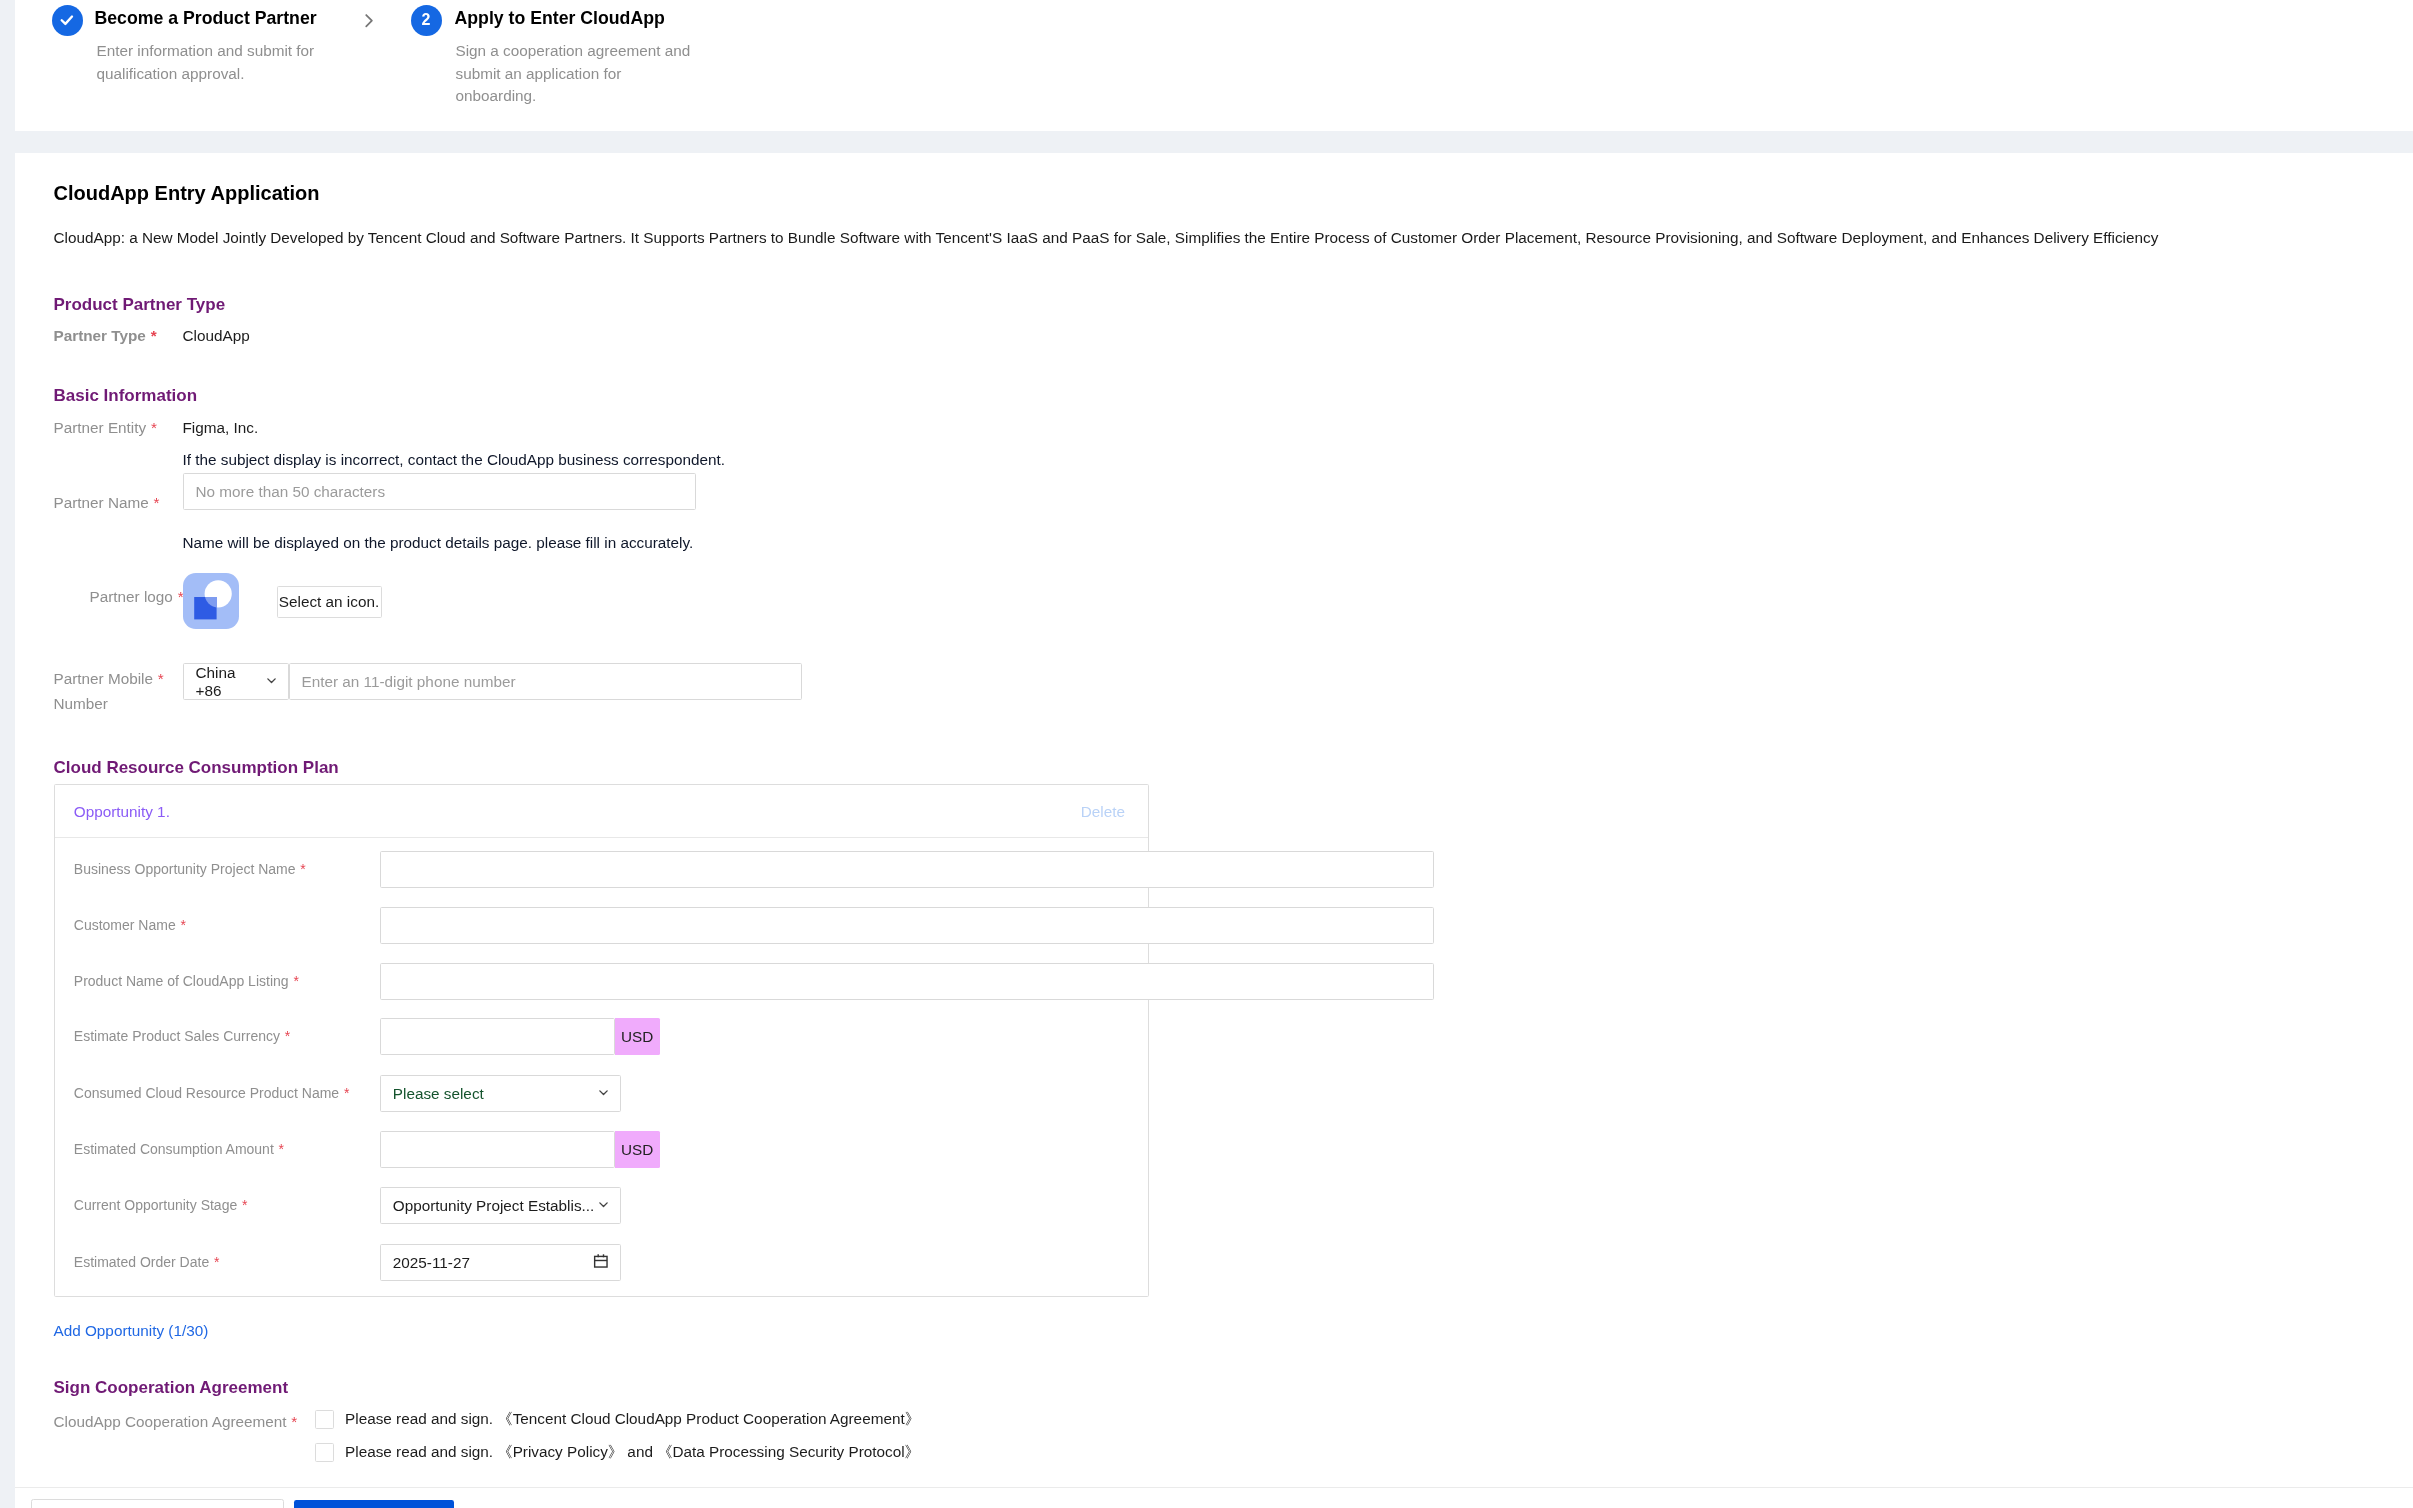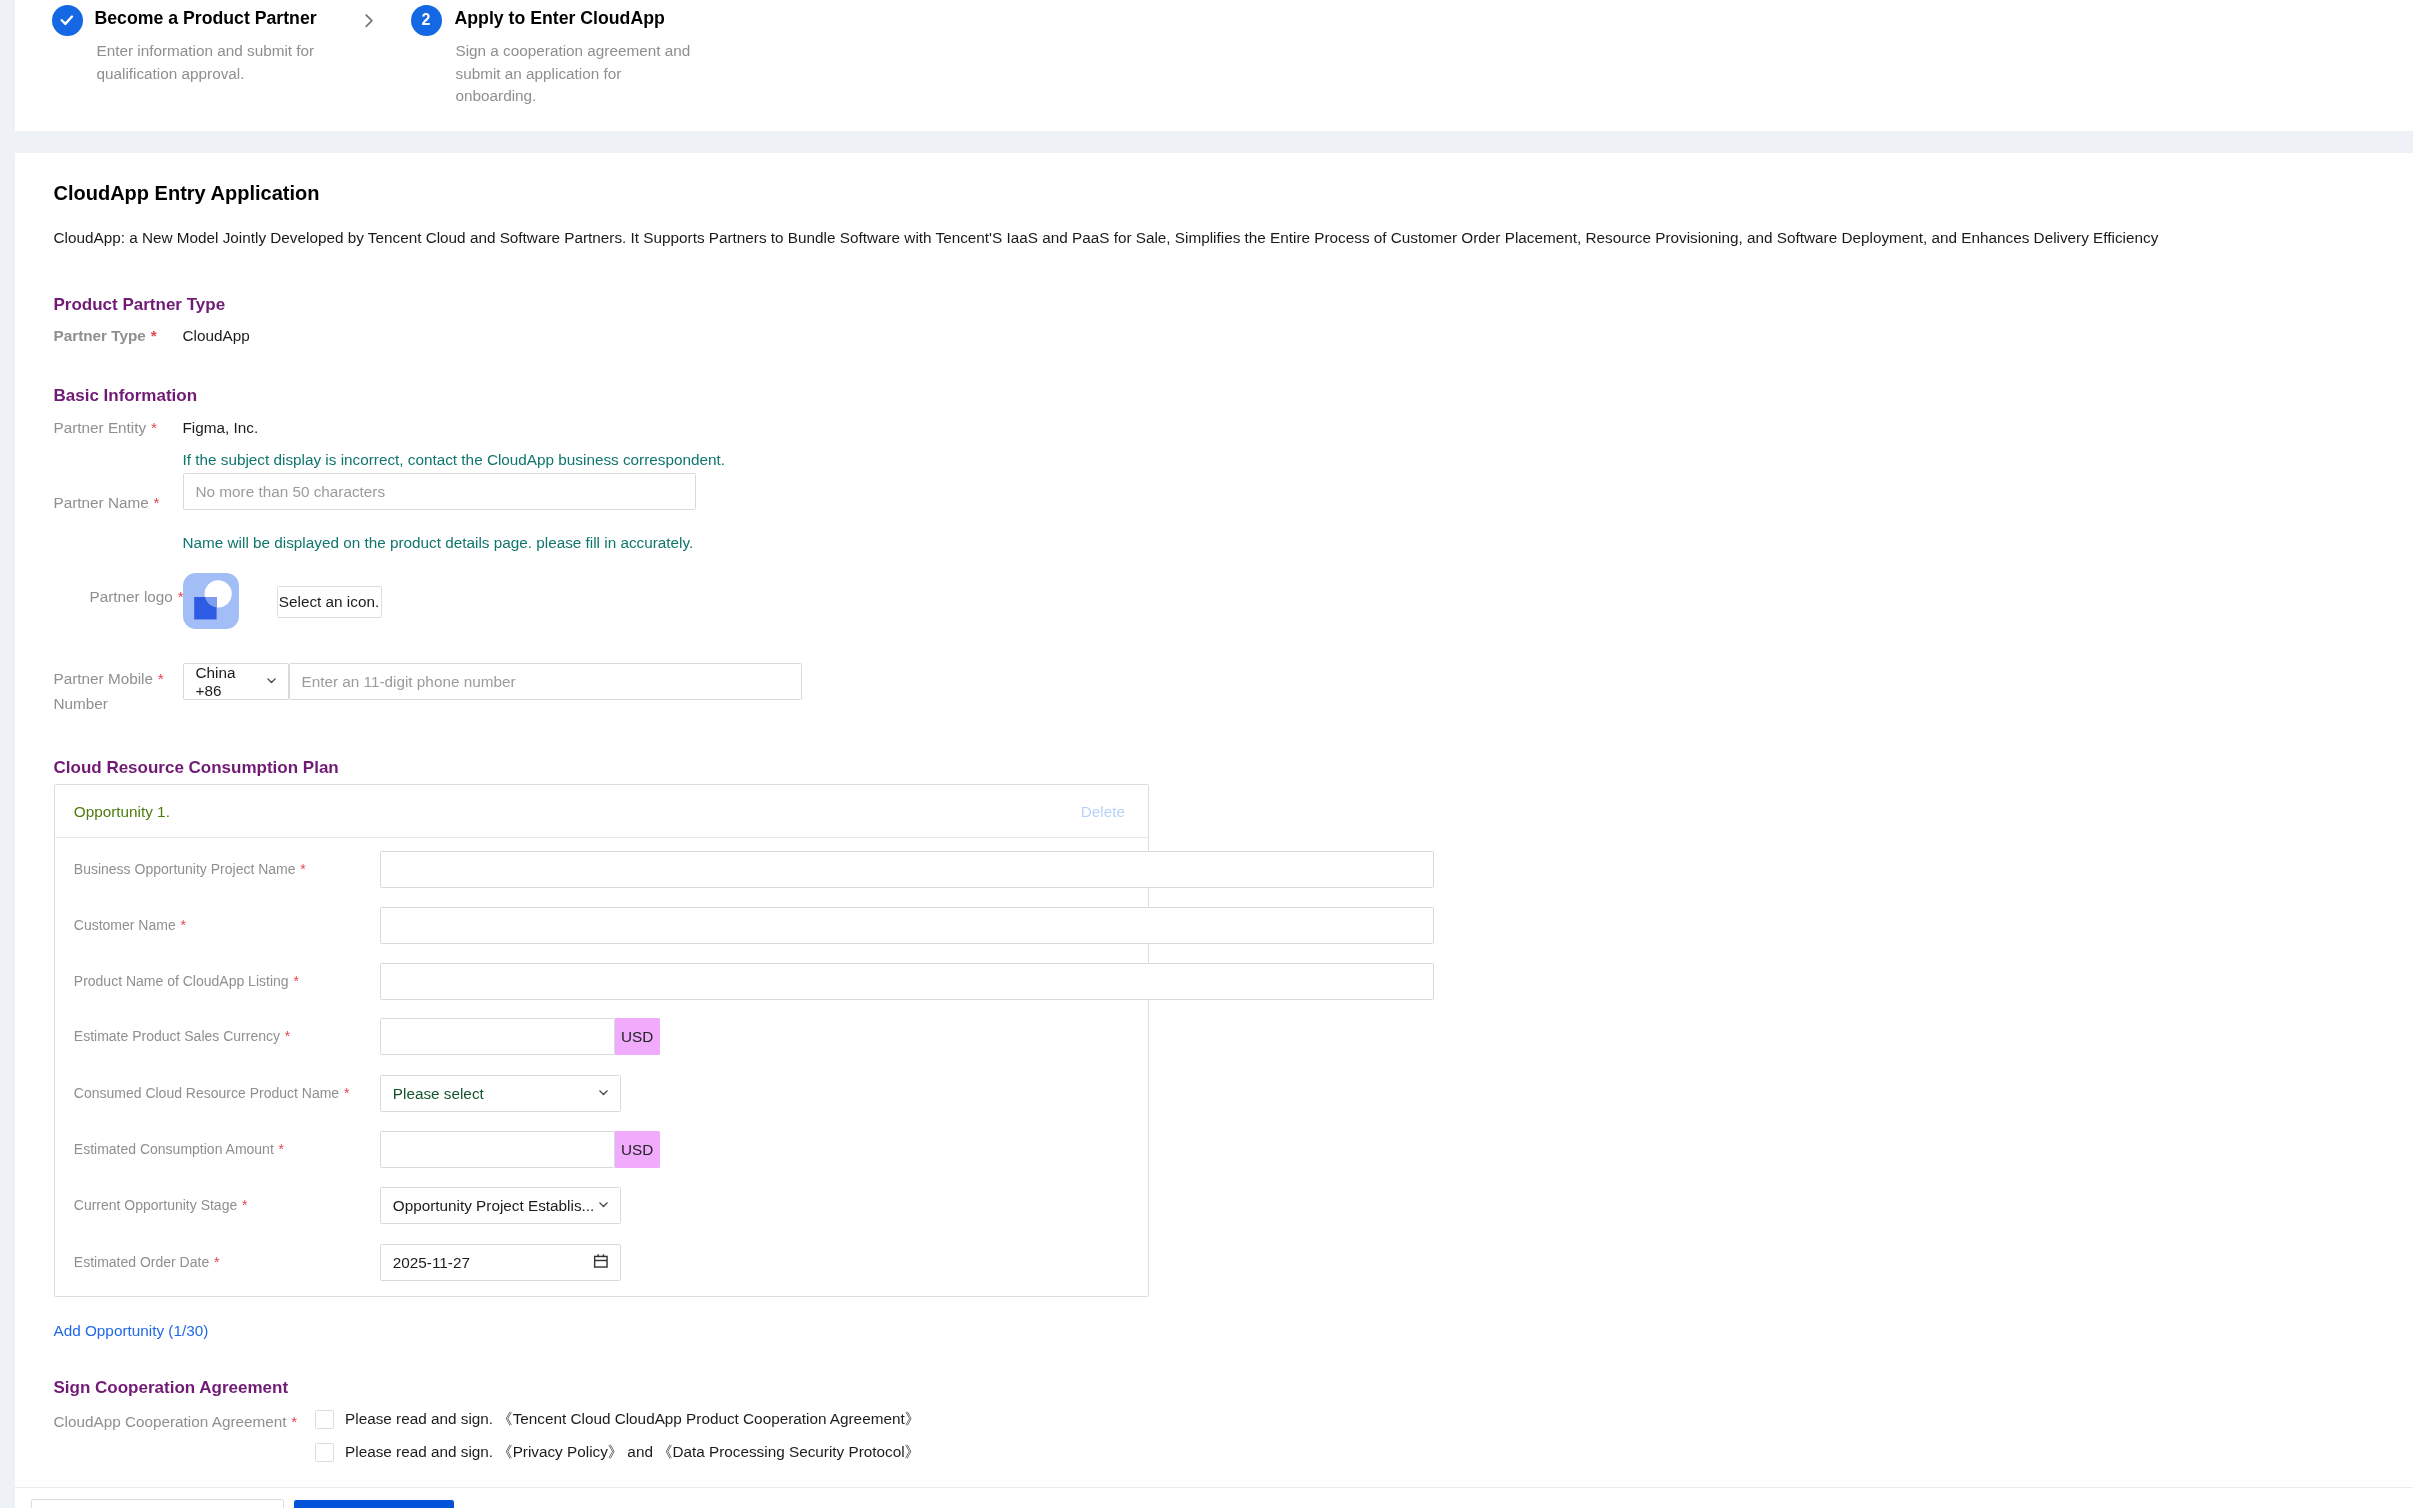--- a/index.html
+++ b/index.html
@@ -23,21 +23,21 @@
   }
   .step-title { font-size:17.7px; font-weight:bold; color:#000; line-height:31px; }
   .step-desc { font-size:15.3px; color:#8f8f8f; line-height:22.5px; }
 
   
   .page-title { font-size:20px; font-weight:bold; color:#000; }
   .page-desc  { font-size:15.3px; color:#1a1a1a; }
   .sec-head   { font-size:17px; font-weight:bold; color:#701a75; }
   .flabel     { font-size:15.3px; color:#8f8f8f; }
   .fvalue     { font-size:15.3px; color:#1c1c1c; }
-  .helper     { font-size:15.3px; color:#0f766e; }
+  .helper     { font-size:15.3px; color:#0f172a; }
   .req        { color:#e64552; margin-left:4.8px; }
   .link       { color:#2068e4; cursor:pointer; }
 
   
   .ctl {
     height:37px; border:0.8px solid #d9d9d9; background:#fff;
     border-radius:1.6px; font-size:15.3px; color:#1c1c1c;
   }
   input.ctl { padding:0 12px; outline:none; width:100%; }
   input.ctl::placeholder { color:#9b9b9b; }
@@ -60,21 +60,21 @@
 
   
   .opp-box {
     position:absolute; left:39px; top:631px; width:1095px; height:513px;
     border:0.8px solid #ddd; border-radius:1.6px; background:#fff;
   }
   .opp-head {
     position:absolute; left:0; right:0; top:0; height:53px;
     border-bottom:0.8px solid #e8e8e8;
   }
-  .opp-title { position:absolute; left:19.3px; line-height:53px; color:#4d7c0f; font-size:15.3px; }
+  .opp-title { position:absolute; left:19.3px; line-height:53px; color:#8b5cf6; font-size:15.3px; }
   .opp-delete { position:absolute; right:22.5px; line-height:53px; color:#b9d2f7; font-size:15.3px; cursor:pointer; }
   .orow { position:absolute; left:19.3px; right:19.3px; height:37px; }
   .olabel { position:absolute; left:0; line-height:37px; font-size:14px; color:#8f8f8f; }
   .octl { position:absolute; left:306px; top:0; }
   .wide { width:750px; }
   .w300 { width:241px; }
   .w301 { width:242px; }
 
   
   .agr-row { position:absolute; left:300px; height:22.5px; display:flex; align-items:center; }

